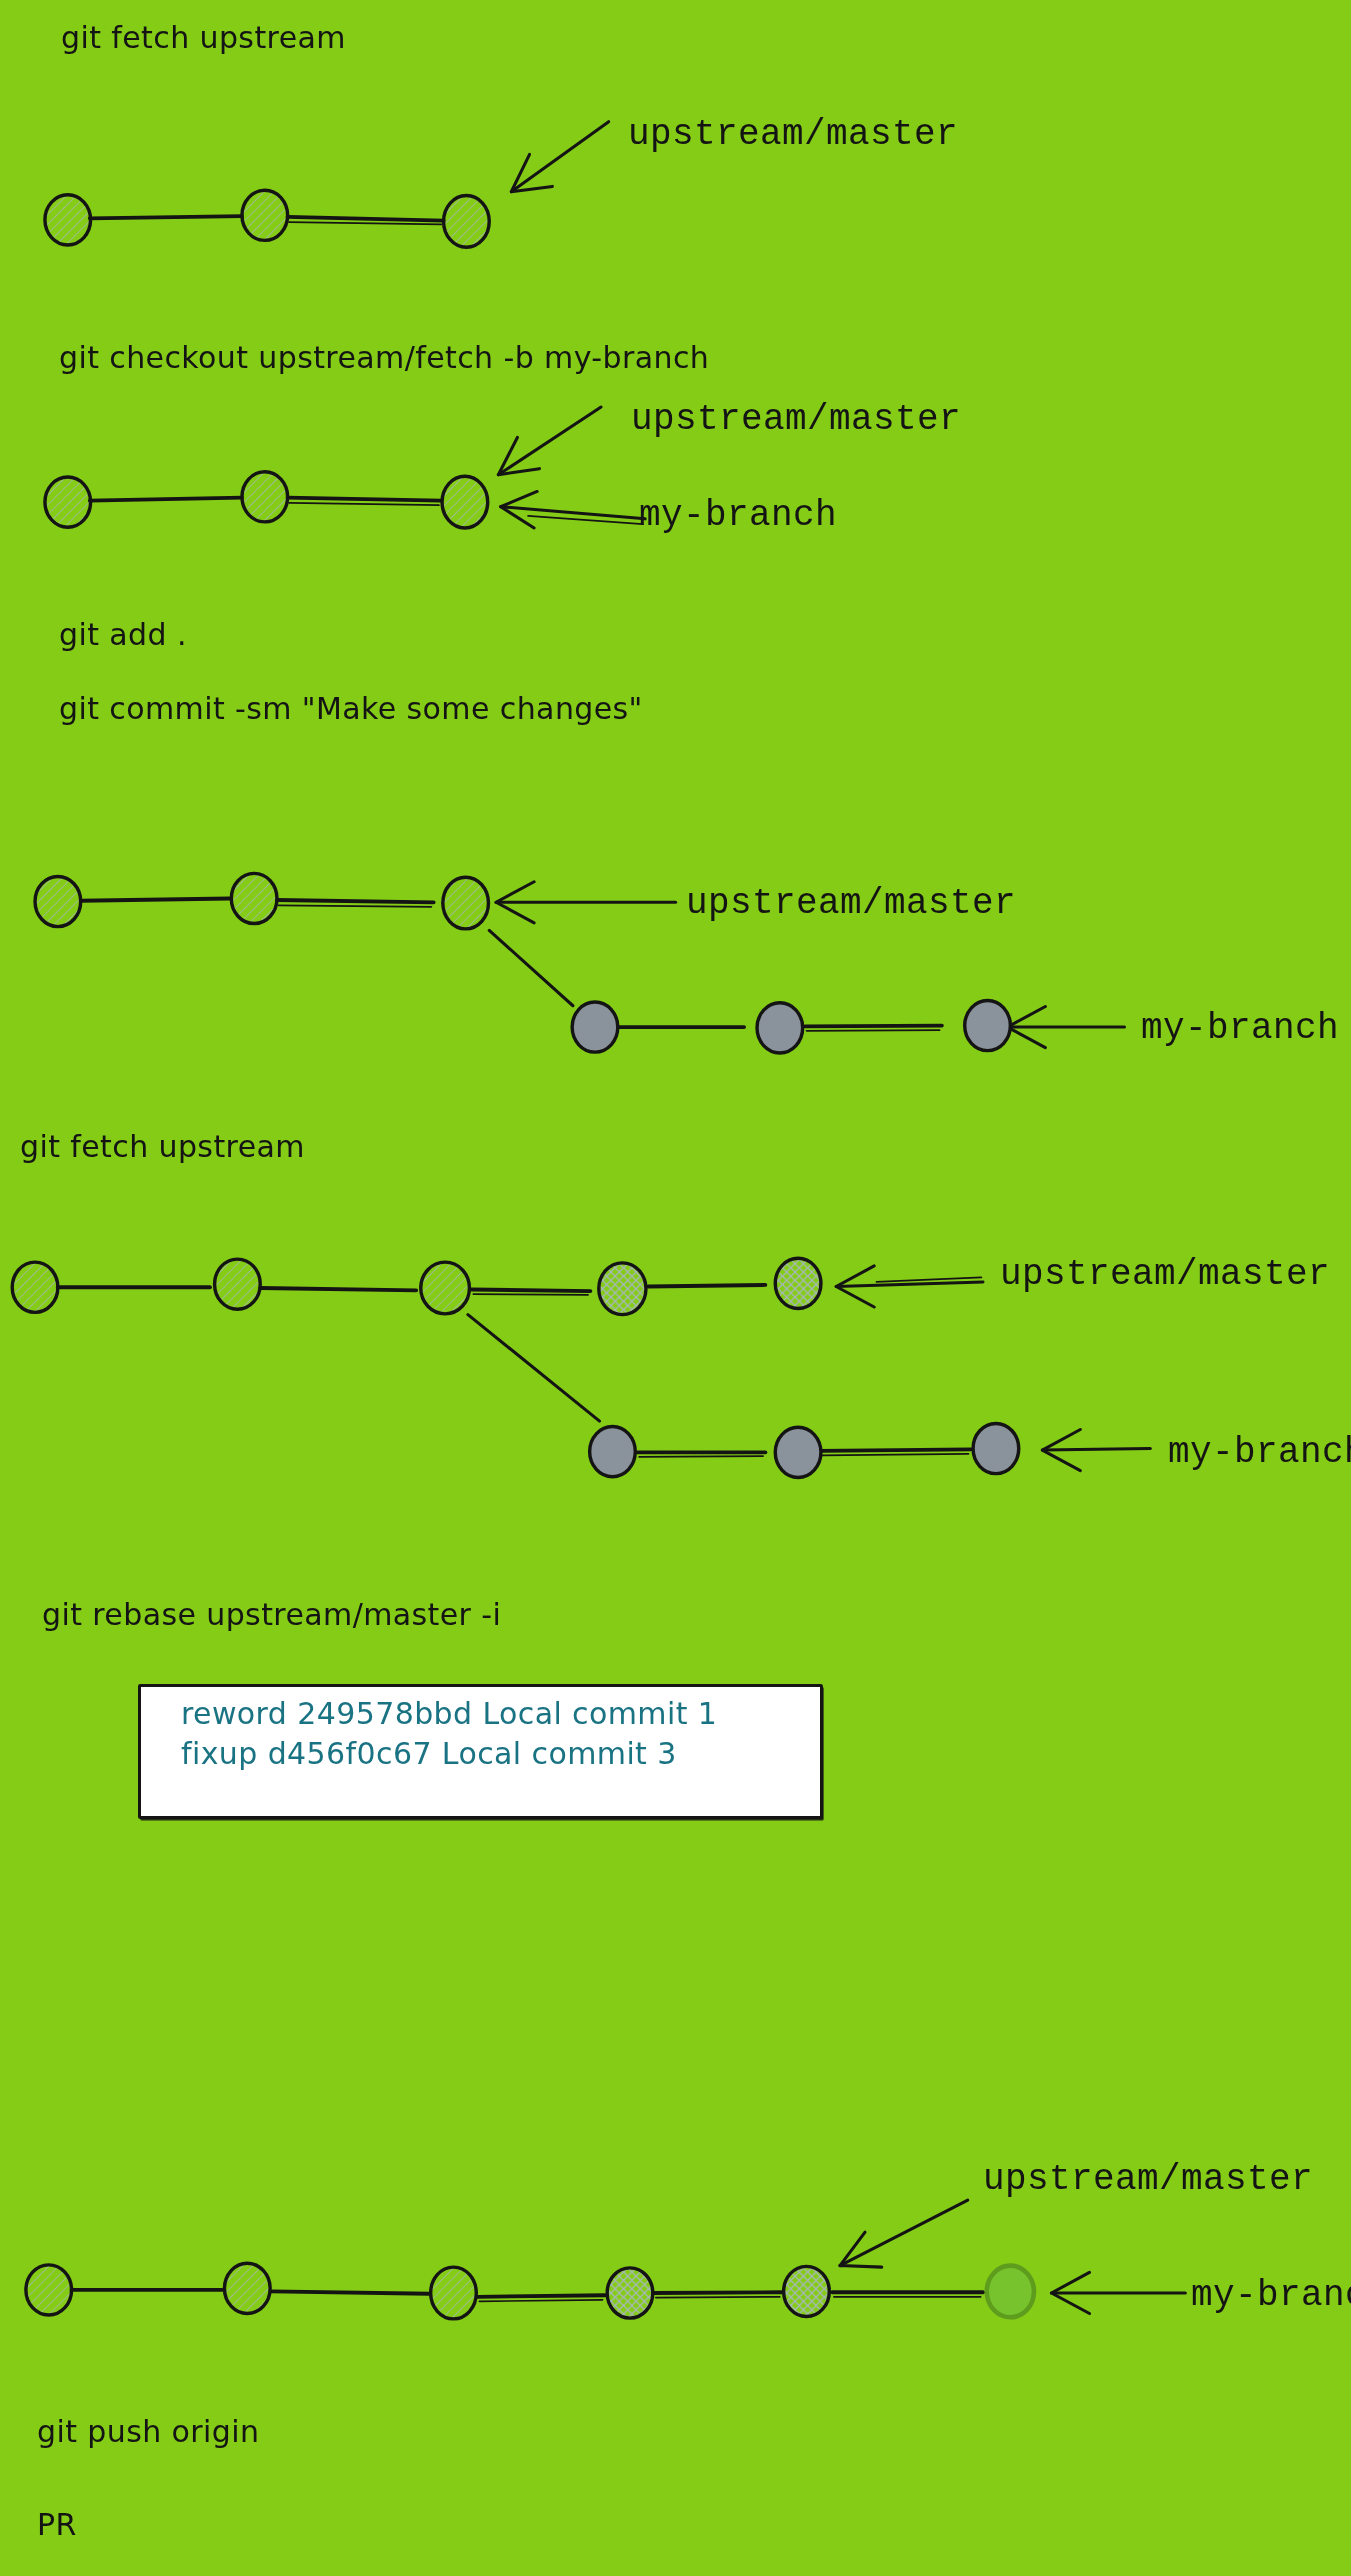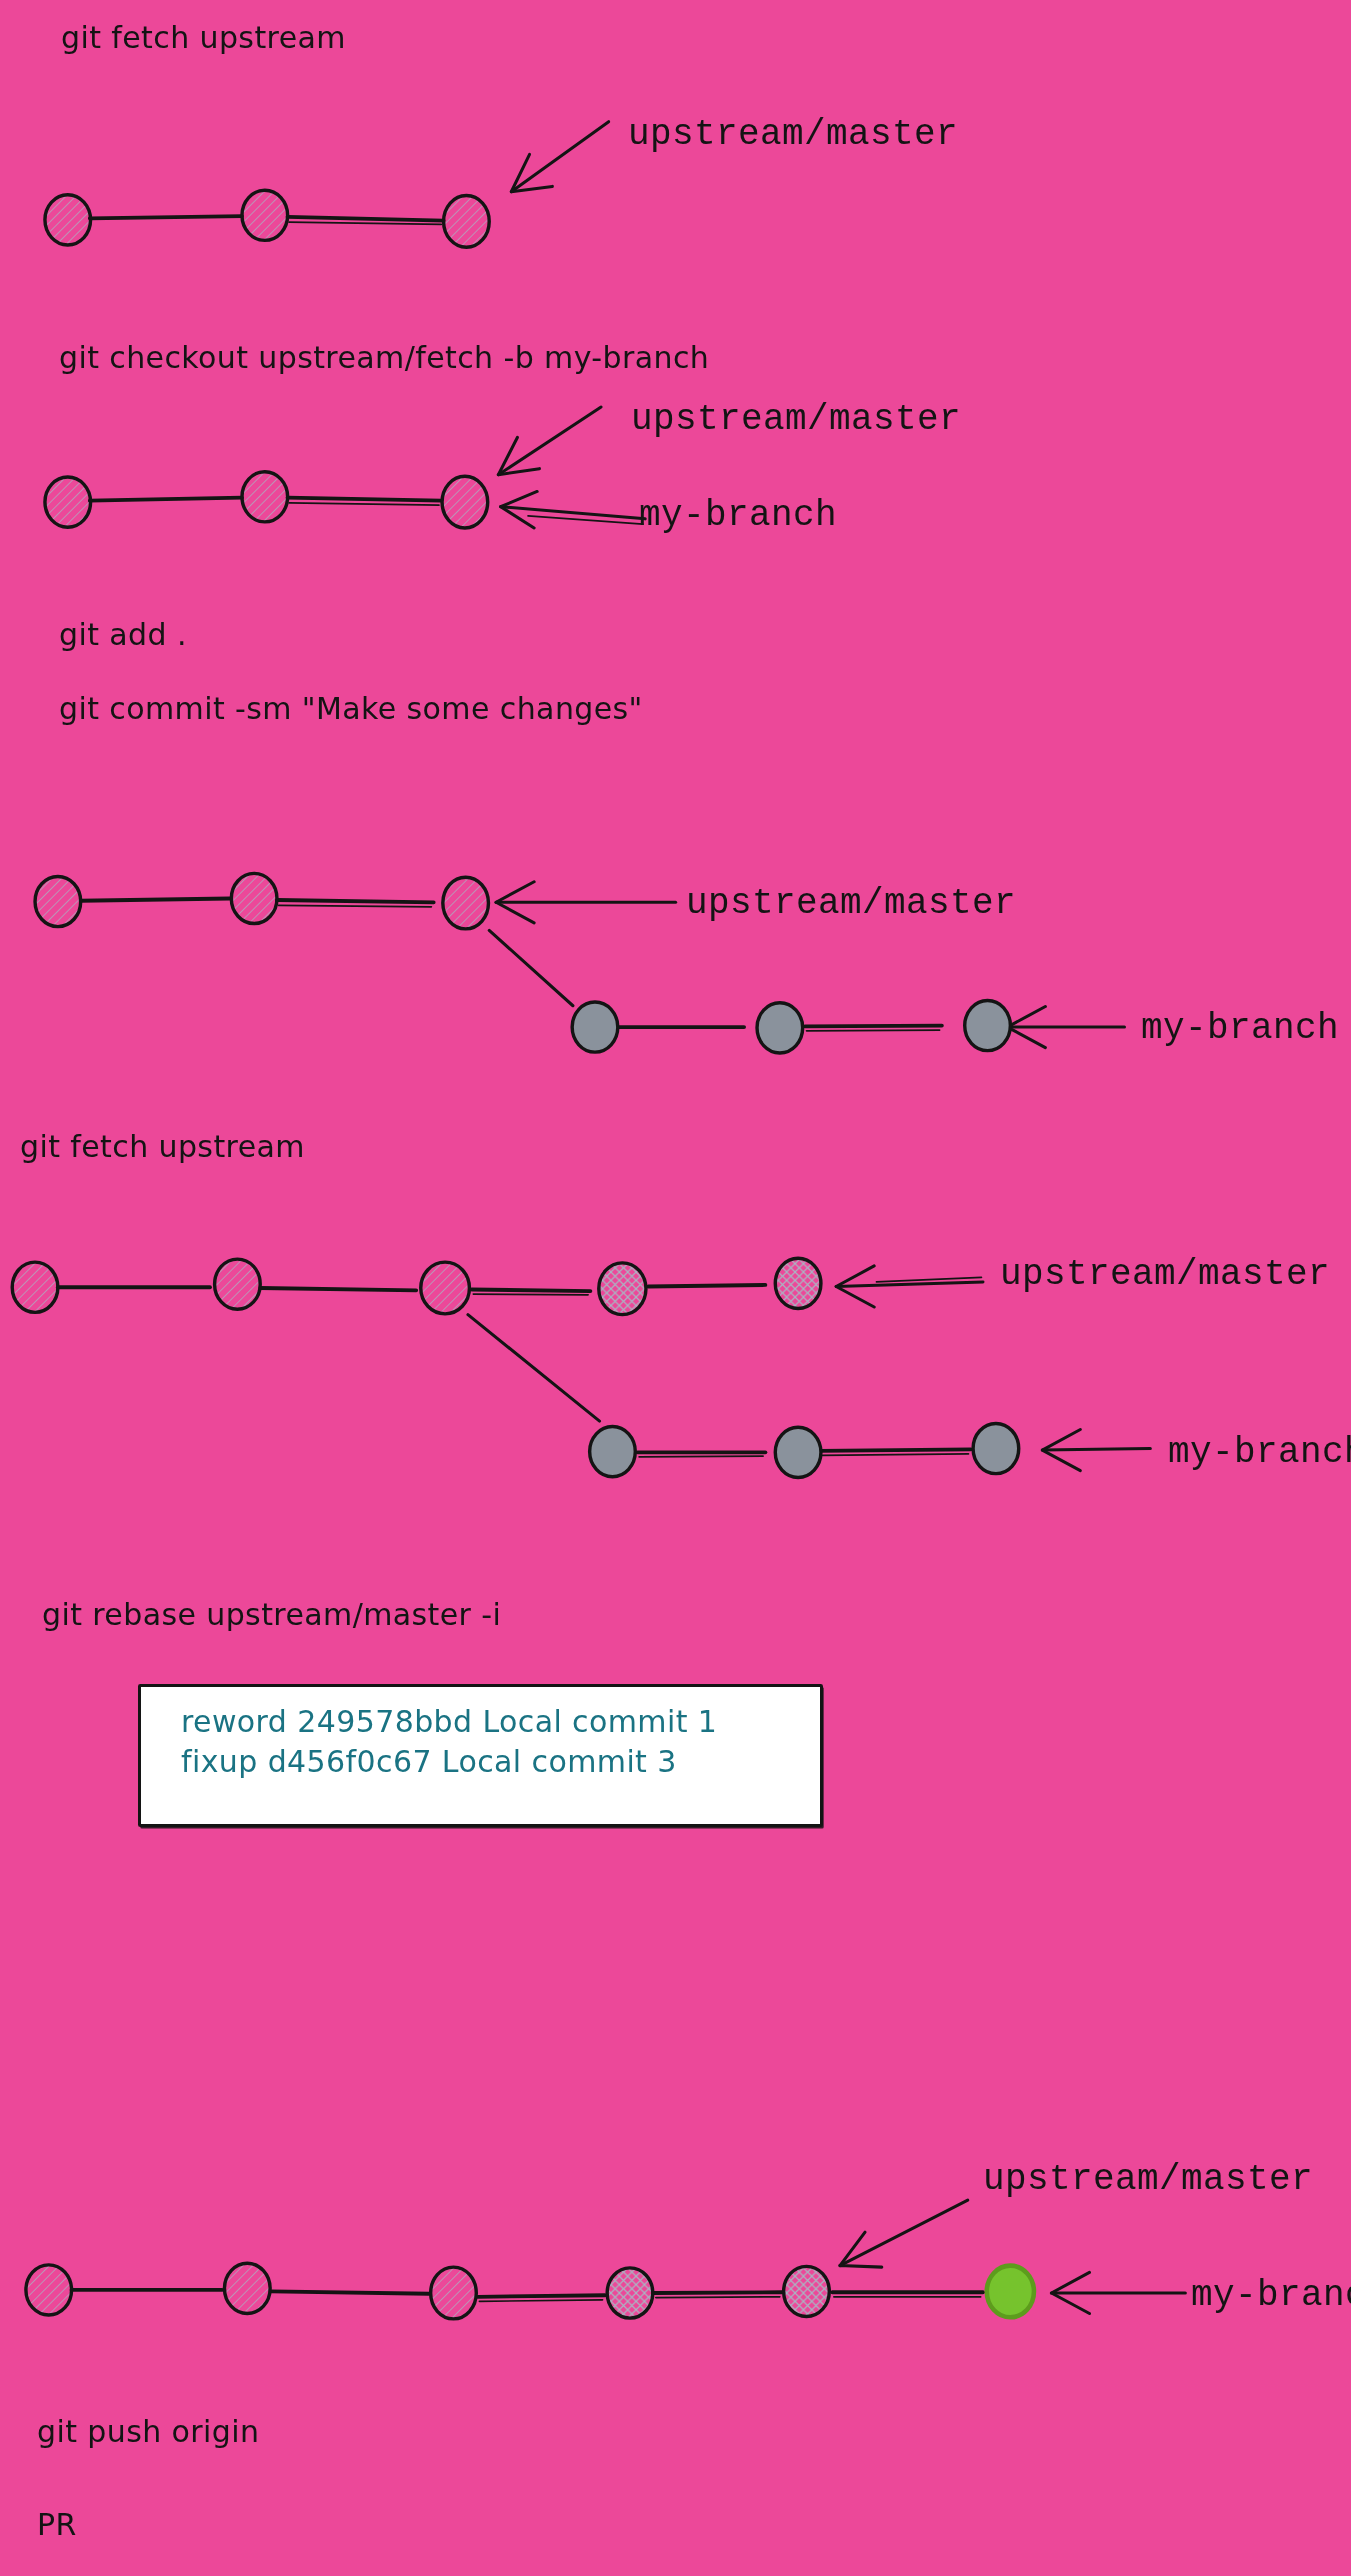--- a/index.html
+++ b/index.html
@@ -2,39 +2,39 @@
 <html style="--ink: #141414; --teal: #1a7383; --commit-dark-fill: #8a929c; --commit-green-fill: #76c32d; --commit-green-stroke: #5d9c1d; --hatch-line: #a8b5c2;font-size:12px"><head>
 <meta charset="utf-8">
 <style>
   :root{
     --ink:#141414; --teal:#1a7383;
     --commit-dark-fill:#8a929c;
     --commit-green-fill:#76c32d; --commit-green-stroke:#5d9c1d;
     --hatch-line:#a8b5c2;
   }
   html,body{margin:0;padding:0;background:#ffffff;}
-  .canvas{position:relative;width:1352px;height:2576px;background:#ec4899;overflow:hidden;
+  .canvas{position:relative;width:1352px;height:2576px;background:#84cc16;overflow:hidden;
           font-family:"DejaVu Sans","Liberation Sans",sans-serif;color:var(--ink);}
   svg.art{position:absolute;left:0;top:0;width:1352px;height:2576px;}
   .node{stroke:var(--ink);stroke-width:4.5px;}
   .hatch{fill:url(#hatchPat);}
   .cross{fill:url(#crossPat);}
   .dark{fill:var(--commit-dark-fill);}
   .green{fill:var(--commit-green-fill);stroke:var(--commit-green-stroke);stroke-width:6px;}
   .stroke{stroke:var(--ink);fill:none;stroke-width:5px;stroke-linecap:round;stroke-linejoin:round;}
   .mid{stroke-width:4px;}
   .thin{stroke-width:2.2px;}
   .txt{position:absolute;white-space:nowrap;font-size:30px;line-height:1.15;
        font-weight:500;letter-spacing:0.4px;color:var(--ink);}
   .lbl{font-size:36px;font-family:Liberation Mono, monospace;}
   .box{position:absolute;background:#fff;border:3px solid var(--ink);border-radius:2.3px;
        box-shadow:1.5px 2.3px 0 -0.8px rgba(20,20,20,.85);}
   .box .tl{position:relative;white-space:nowrap;color:var(--teal);font-weight:500;letter-spacing:0.4px;}
   .rebase-box .tl{font-size:30px;line-height:40px;margin-left:40px;}
-  .rebase-box{padding-top:15px;}
+  .rebase-box{padding-top:7px;}
   .msg-box .tl{font-size:27px;margin-left:40px;}
   .tl.m1{margin-top:24px;} .tl.m2{margin-top:43px;} .tl.m3{margin-top:46px;}
 </style>
 </head>
 <body>
 
 <div class="canvas">
 
   <svg class="art" viewBox="0 0 1777 3386" xmlns="http://www.w3.org/2000/svg">
     <defs>

